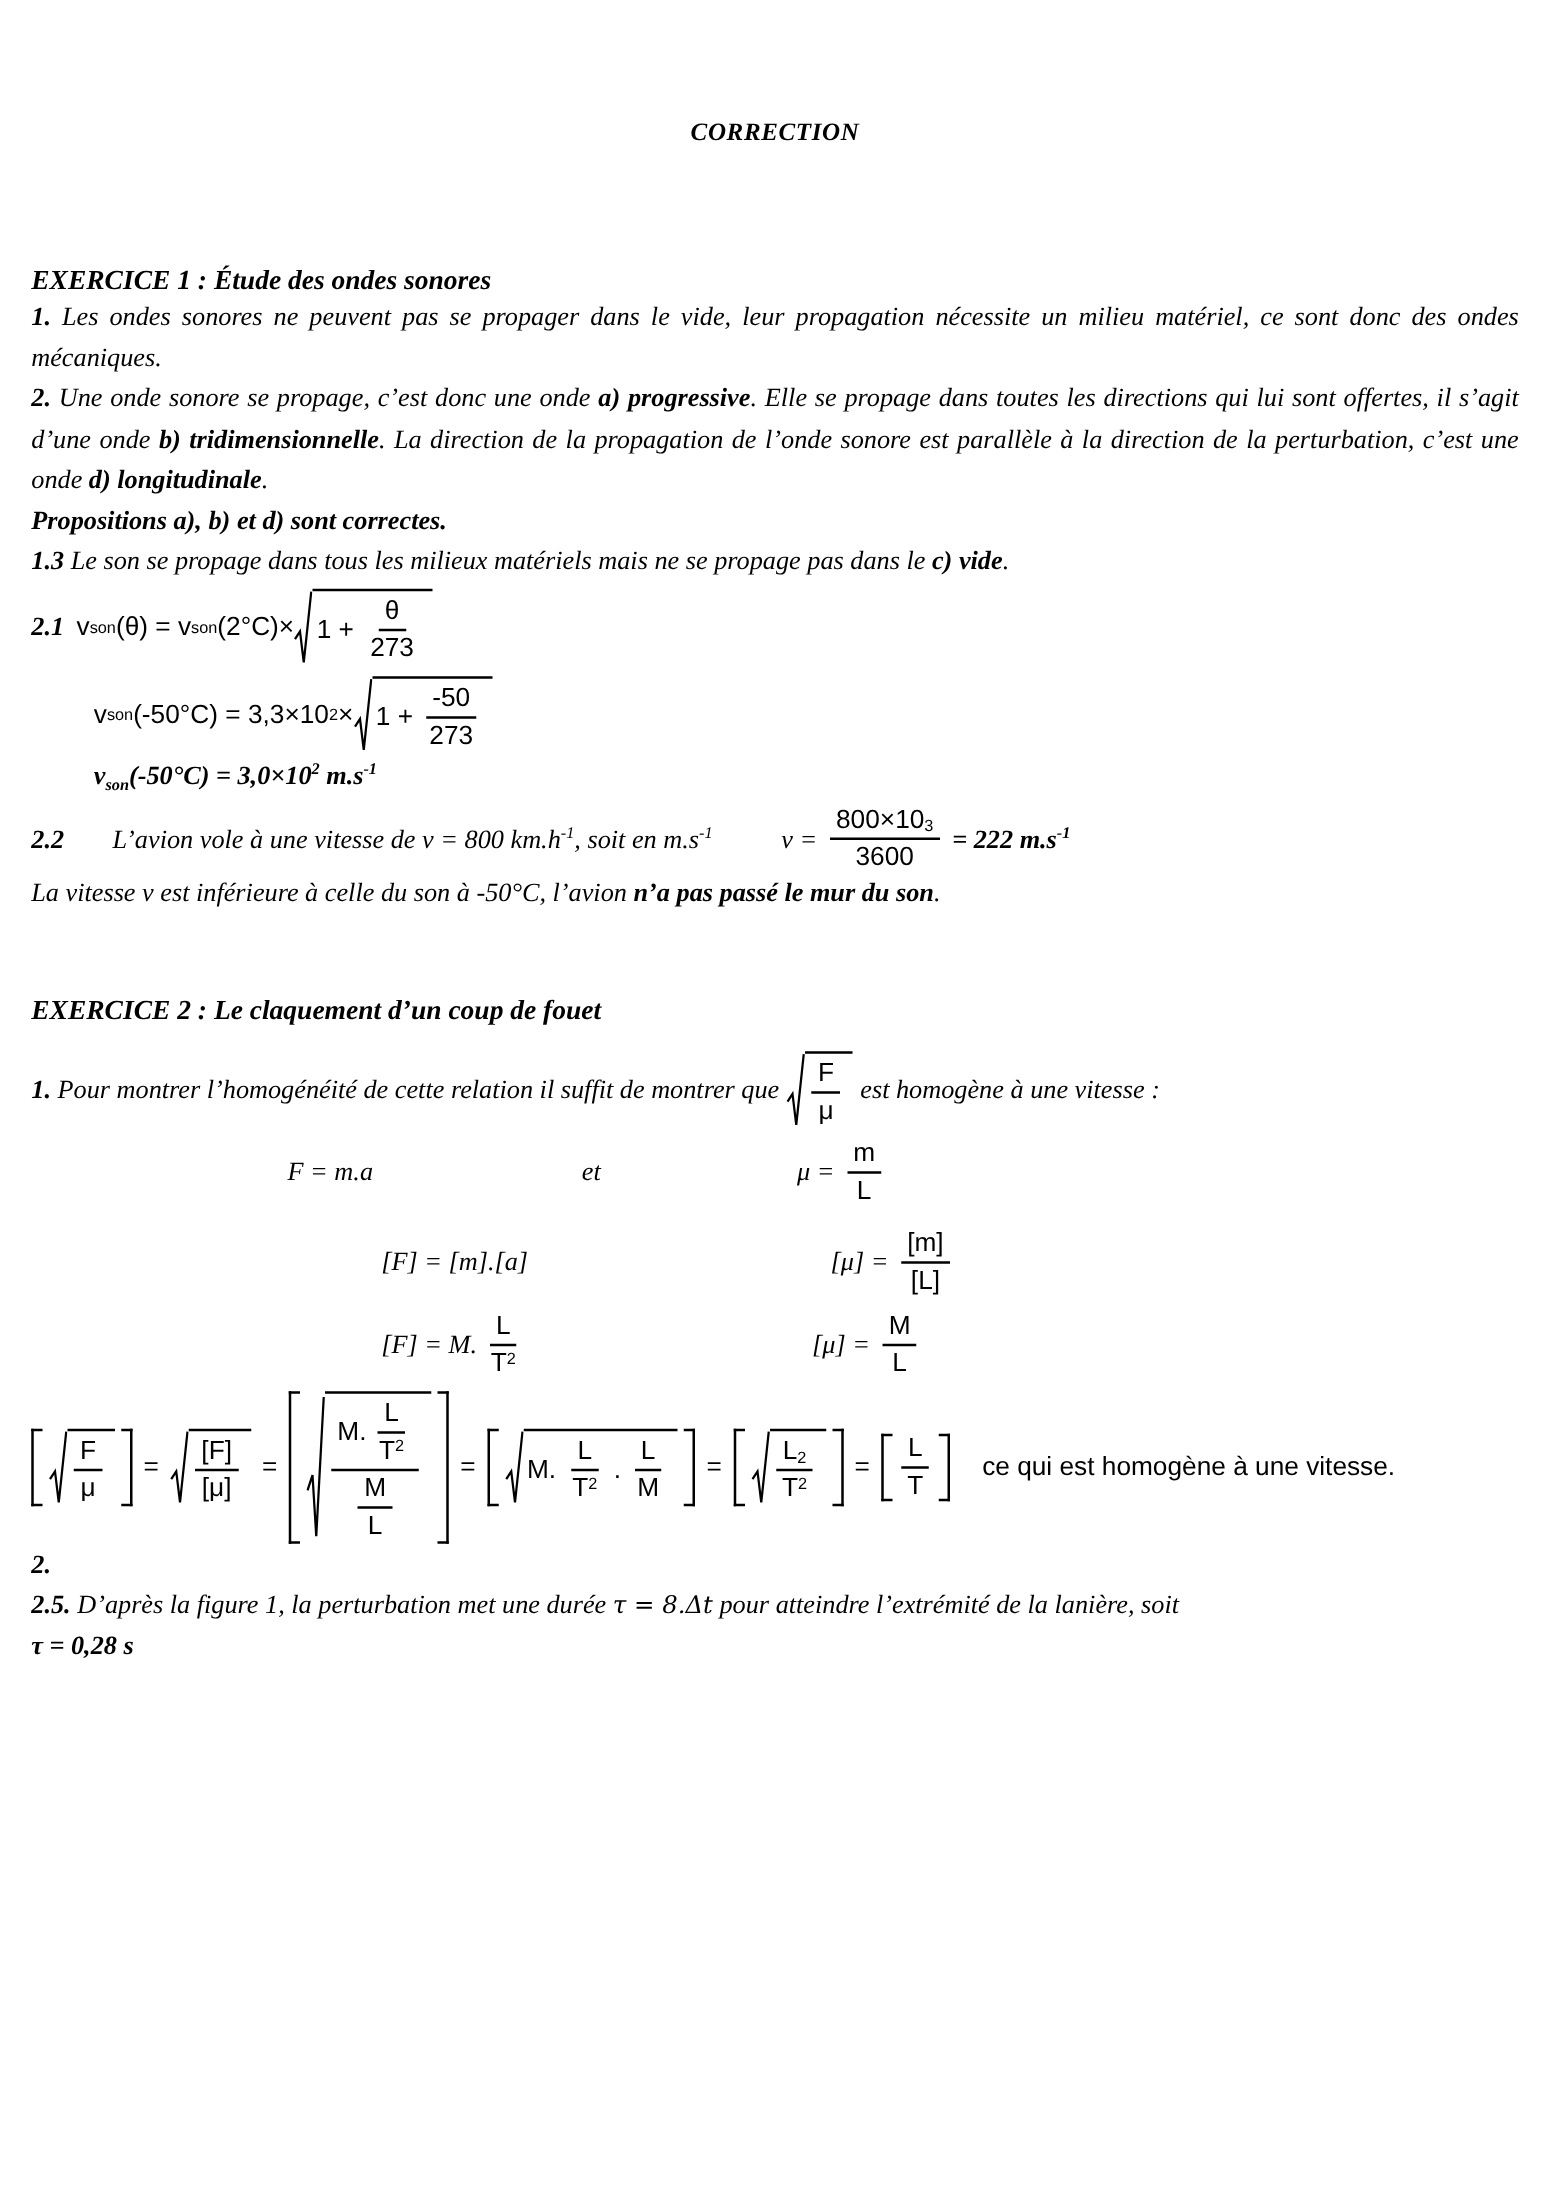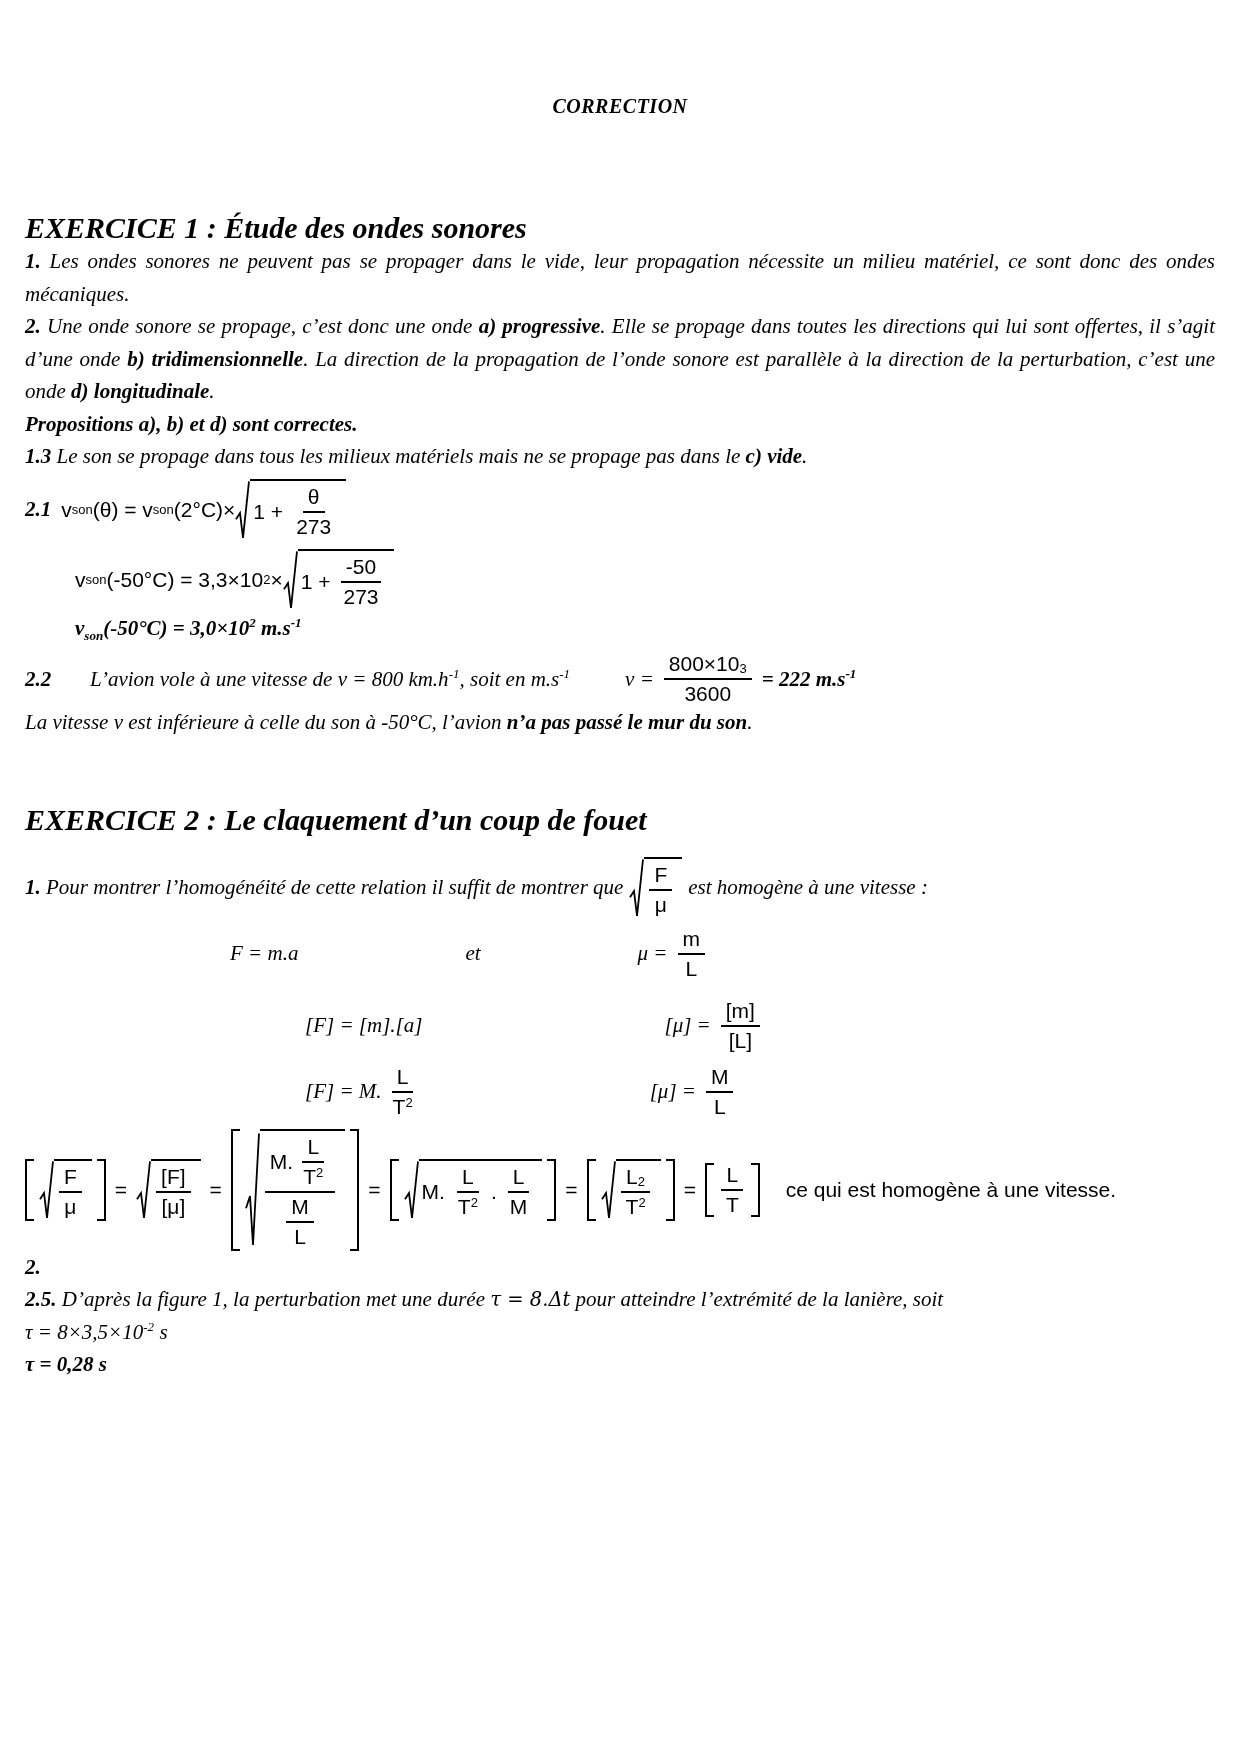--- a/index.html
+++ b/index.html
@@ -18,21 +18,21 @@
   }
   .title {
     margin-top: 95px;
     text-align: center;
     font-weight: bold;
     font-size: 20px;
     letter-spacing: .5px;
   }
   .heading {
     font-weight: bold;
-    font-size: 30px;
+    font-size: 22px;
   }
   .h1 { margin-top: 93px; }
   .h2 { margin-top: 64px; }
   p.body { text-align: justify; margin: 0; line-height: 1.55; }
   .mt-p1 { margin-top: 32px; }
   .mt-p2 { margin-top: 14px; }
   .mt-p3 { margin-top: 4px; }
   .mt-p4 { margin-top: 5px; }
   b, .bold { font-weight: bold; }
 
@@ -378,17 +378,16 @@
         <span class="br"></span>
       </span>
 
     <span class="tail">ce qui est homogène à une vitesse.</span>
   </div>
 
   <p class="body s2">2.</p>
 
   <p class="body p21"><b>2.5.</b><span> D’après la figure 1, la perturbation met une durée </span><span class="tauspan">τ = 8.Δt</span><span> pour atteindre l’extrémité de la lanière, soit</span></p>
 
-  <p class="body tauline"><span>τ = 8×3,5×10</span><sup>-2</sup><span> s</span></p>
 
   <p class="body tauline tau2">τ = 0,28 s</p>
 
 </div>
 
 </body></html>

